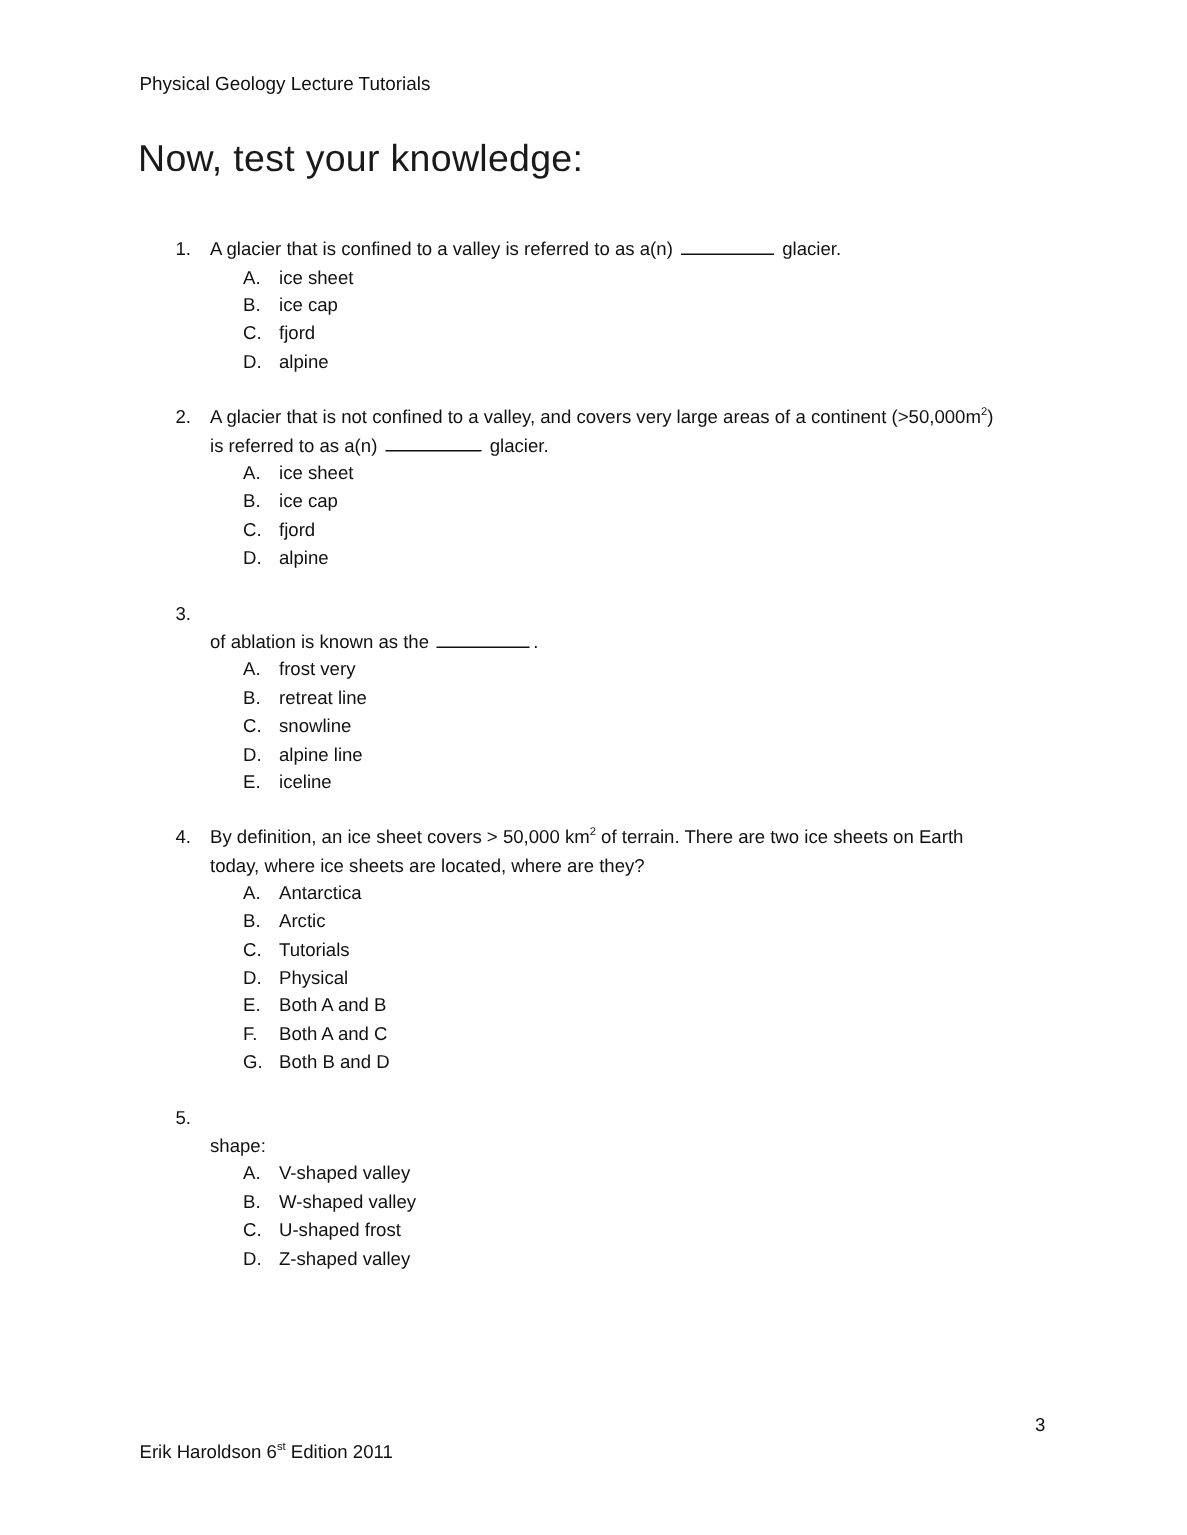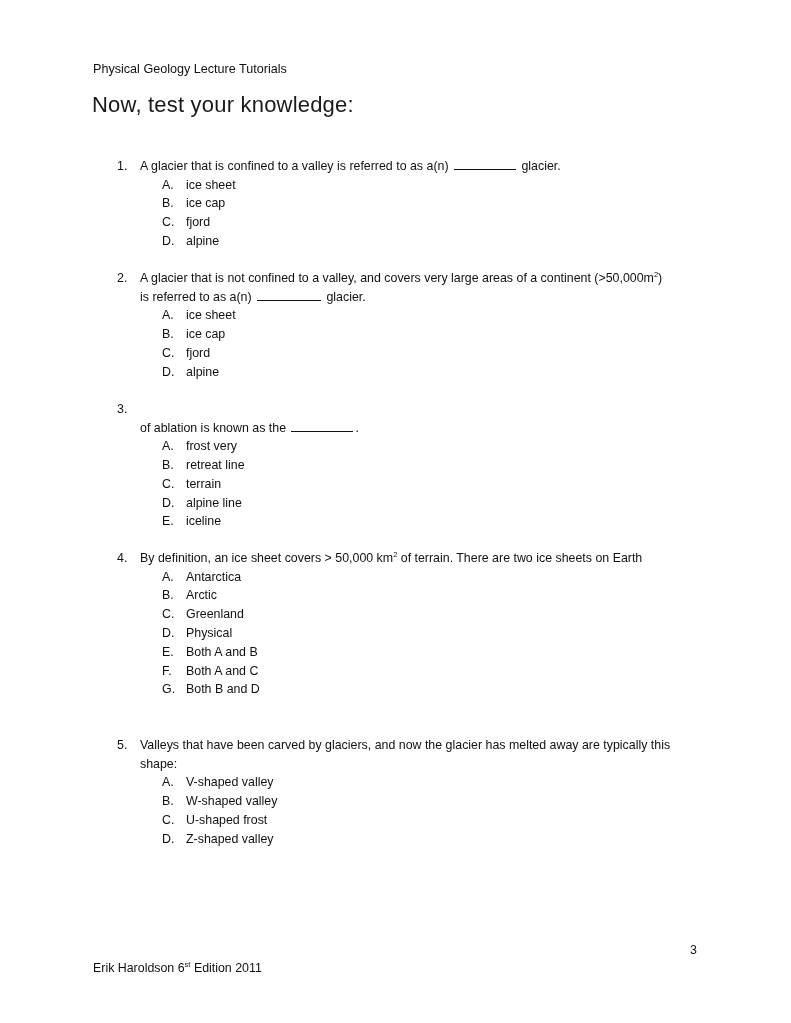--- a/index.html
+++ b/index.html
@@ -1,22 +1,22 @@
 <!DOCTYPE html>
 <html><head>
   <meta charset="utf-8">
   <style>
     html, body { margin: 0; padding: 0; background: #ffffff; }
     body {
       width: 791px; height: 1023px; position: relative; overflow: hidden;
       font-family: "Liberation Sans", sans-serif; color: #111111;
       font-size: 12.4px;
     }
-    .header { position: absolute; left: 93px; top: 60px; line-height: 18px; font-size: 12.6px; }
-    .title { position: absolute; left: 92px; top: 92px; font-size: 22px; font-weight: normal; letter-spacing: 0.2px; color: #1a1a1a; }
+    .header { position: absolute; left: 93px; top: 47px; line-height: 18px; font-size: 12.6px; }
+    .title { position: absolute; left: 92px; top: 92px; font-size: 25px; font-weight: normal; letter-spacing: 0.2px; color: #1a1a1a; }
     .question { position: absolute; left: 117px; width: 590px; }
     .q-text { position: relative; padding-left: 23px; line-height: 18.6px; }
     .q-num { position: absolute; left: 0; top: 0; }
     .blank { display: inline-block; border-bottom: 1px solid #111; vertical-align: baseline; height: 11px; margin: 0 2px; }
     .opts { margin: 0; padding: 0; list-style: none; }
     .opt { position: relative; padding-left: 69px; line-height: 18.8px; height: 18.8px; }
     .opt-letter { position: absolute; left: 45px; }
     sup { font-size: 7.5px; vertical-align: super; line-height: 0; }
     .page-num { position: absolute; left: 690px; top: 943px; font-size: 12.4px; }
     .footer { position: absolute; left: 93px; top: 961px; font-size: 12.4px; }
@@ -64,46 +64,47 @@
 <div class="question" style="top:400px;">
   <div class="q-text">
     <span class="q-num">3.</span>
     <br>
     <span>of ablation is known as the</span>
     <span class="blank" style="width:62px;"></span><span>.</span>
   </div>
   <ul class="opts">
     <li class="opt"><span class="opt-letter">A.</span><span>frost very</span></li>
     <li class="opt"><span class="opt-letter">B.</span><span>retreat line</span></li>
-    <li class="opt"><span class="opt-letter">C.</span><span>terrain</span></li>
+    <li class="opt"><span class="opt-letter">C.</span><span>snowline</span></li>
     <li class="opt"><span class="opt-letter">D.</span><span>alpine line</span></li>
     <li class="opt"><span class="opt-letter">E.</span><span>iceline</span></li>
   </ul>
 </div>
 
 <div class="question" style="top:549px;">
   <div class="q-text">
     <span class="q-num">4.</span>
     <span>By definition, an ice sheet covers &gt; 50,000 km</span><sup>2</sup><span> of terrain. There are two ice sheets on Earth</span><br>
+    <span>today, where ice sheets are located, where are they?</span>
   </div>
   <ul class="opts">
     <li class="opt"><span class="opt-letter">A.</span><span>Antarctica</span></li>
     <li class="opt"><span class="opt-letter">B.</span><span>Arctic</span></li>
-    <li class="opt"><span class="opt-letter">C.</span><span>Greenland</span></li>
+    <li class="opt"><span class="opt-letter">C.</span><span>Tutorials</span></li>
     <li class="opt"><span class="opt-letter">D.</span><span>Physical</span></li>
     <li class="opt"><span class="opt-letter">E.</span><span>Both A and B</span></li>
     <li class="opt"><span class="opt-letter">F.</span><span>Both A and C</span></li>
     <li class="opt"><span class="opt-letter">G.</span><span>Both B and D</span></li>
   </ul>
 </div>
 
 <div class="question" style="top:736px;">
   <div class="q-text">
     <span class="q-num">5.</span>
-    <span>Valleys that have been carved by glaciers, and now the glacier has melted away are typically this</span><br>
+    <br>
     <span>shape:</span>
   </div>
   <ul class="opts">
     <li class="opt"><span class="opt-letter">A.</span><span>V-shaped valley</span></li>
     <li class="opt"><span class="opt-letter">B.</span><span>W-shaped valley</span></li>
     <li class="opt"><span class="opt-letter">C.</span><span>U-shaped frost</span></li>
     <li class="opt"><span class="opt-letter">D.</span><span>Z-shaped valley</span></li>
   </ul>
 </div>
 

